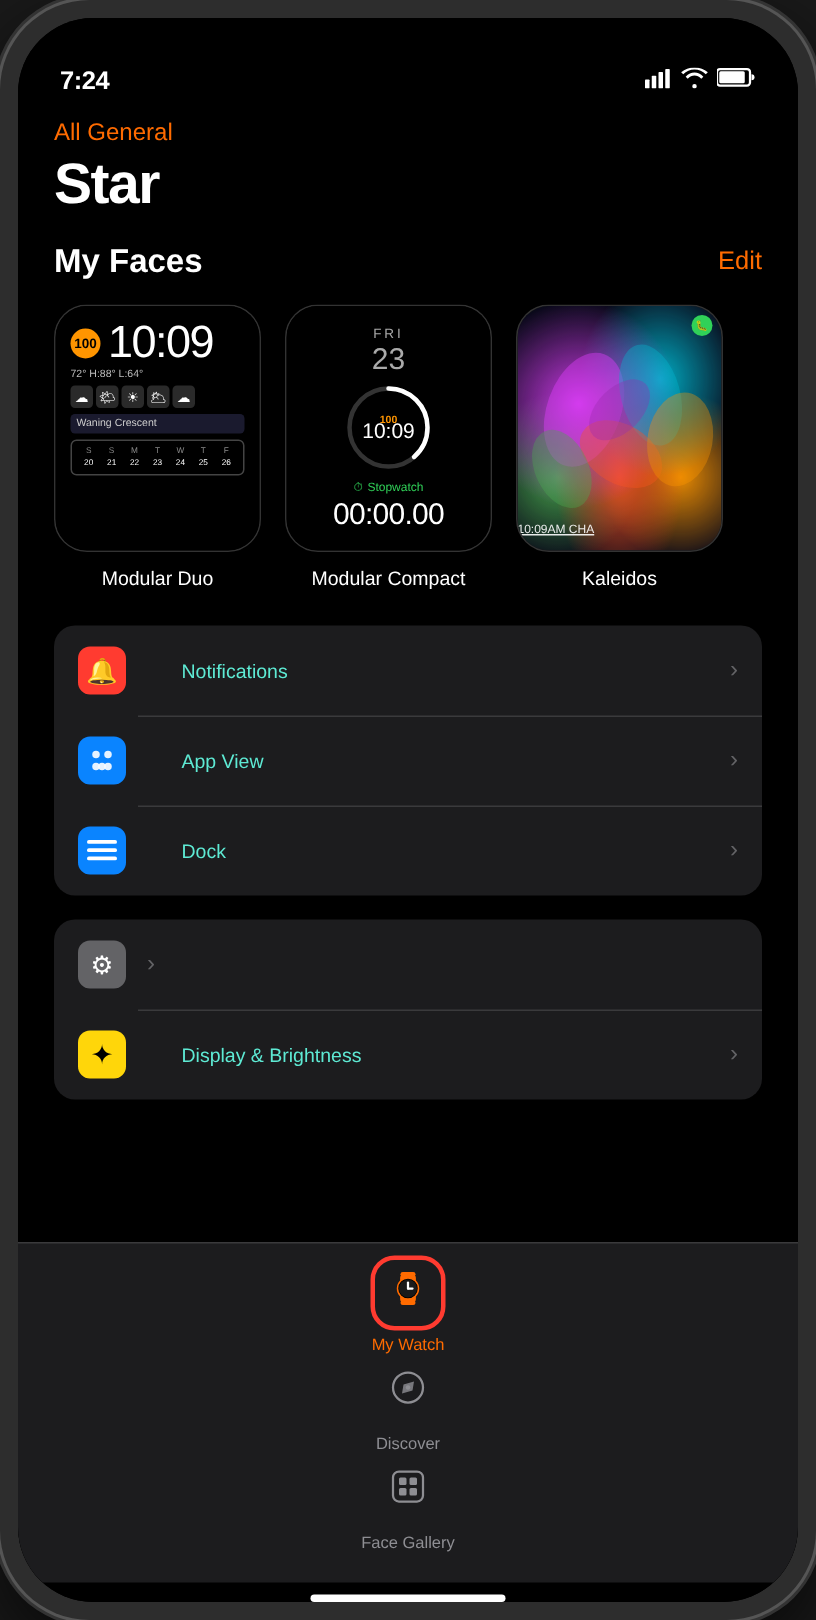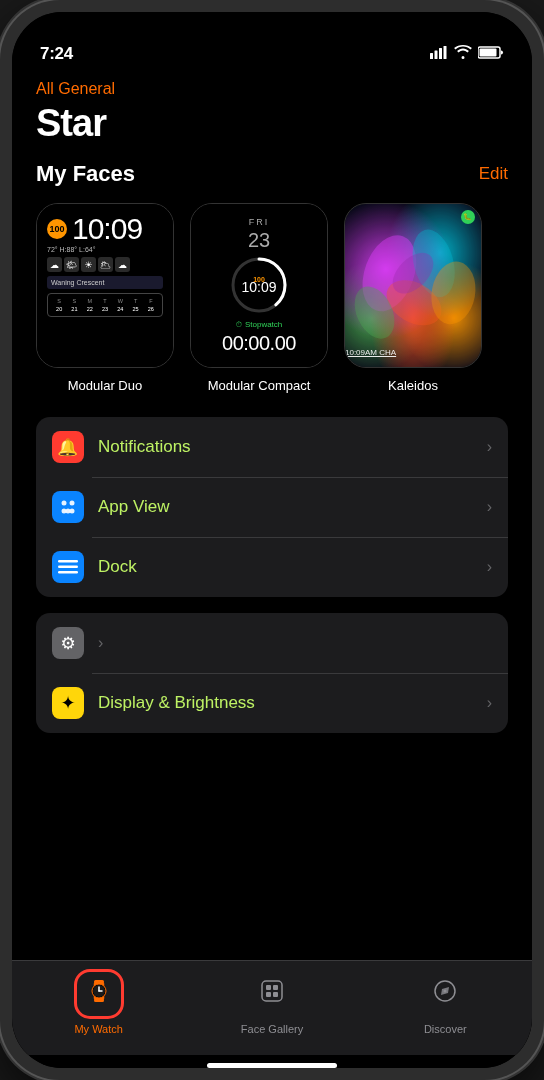--- a/index.html
+++ b/index.html
@@ -270,39 +270,41 @@
     }
 
     .icon-red { background: #ff3b30; }
     .icon-blue { background: #0a84ff; }
     .icon-blue2 { background: #0a84ff; }
     .icon-gray { background: #636366; }
     .icon-yellow { background: #ffd60a; }
 
     .menu-label {
       flex: 1;
-      font-size: 17px;
-      color: #bef264;
+      font-size: 13px;
+      color: #5eead4;
       font-weight: 400;
+      margin-left: 23px;
     }
 
     .menu-chevron {
       color: #636366;
       font-size: 16px;
       font-weight: 300;
     }
 
     
     .tab-bar {
       display: flex;
       align-items: center;
       background: #1c1c1e;
       border-top: 0.5px solid #3a3a3c;
       padding: 8px 0 20px;
       flex-shrink: 0;
+      flex-direction: column;
     }
 
     .tab-item {
       flex: 1;
       display: flex;
       flex-direction: column;
       align-items: center;
       gap: 4px;
       cursor: pointer;
     }
@@ -554,43 +556,43 @@
               </svg>
             </span>
           </div>
           <span class="tab-label active">My Watch</span>
         </div>
 
         <div class="tab-item">
           <div class="tab-icon-wrap">
             <span class="tab-icon-svg">
               <svg width="28" height="28" viewBox="0 0 28 28" fill="none">
+                <circle cx="14" cy="14" r="10" fill="none" stroke="#8e8e93" stroke-width="1.5"></circle>
+                <polygon points="18,10 11,12 10,18 17,16" fill="#8e8e93" opacity="0.8"></polygon>
+                <circle cx="14" cy="14" r="1.5" fill="#8e8e93"></circle>
+              </svg>
+            </span>
+          </div>
+          <span class="tab-label">Discover</span>
+        </div>
+
+        <div class="tab-item">
+          <div class="tab-icon-wrap">
+            <span class="tab-icon-svg">
+              <svg width="28" height="28" viewBox="0 0 28 28" fill="none">
                 <rect x="4" y="4" width="20" height="20" rx="4" fill="none" stroke="#8e8e93" stroke-width="1.5"></rect>
                 <rect x="8" y="8" width="5" height="5" rx="1" fill="#8e8e93"></rect>
                 <rect x="15" y="8" width="5" height="5" rx="1" fill="#8e8e93"></rect>
                 <rect x="8" y="15" width="5" height="5" rx="1" fill="#8e8e93"></rect>
                 <rect x="15" y="15" width="5" height="5" rx="1" fill="#8e8e93"></rect>
               </svg>
             </span>
           </div>
           <span class="tab-label">Face Gallery</span>
         </div>
 
-        <div class="tab-item">
-          <div class="tab-icon-wrap">
-            <span class="tab-icon-svg">
-              <svg width="28" height="28" viewBox="0 0 28 28" fill="none">
-                <circle cx="14" cy="14" r="10" fill="none" stroke="#8e8e93" stroke-width="1.5"></circle>
-                <polygon points="18,10 11,12 10,18 17,16" fill="#8e8e93" opacity="0.8"></polygon>
-                <circle cx="14" cy="14" r="1.5" fill="#8e8e93"></circle>
-              </svg>
-            </span>
-          </div>
-          <span class="tab-label">Discover</span>
-        </div>
-
       </div>
 
       <div class="home-indicator"></div>
 
     </div>
   </div>
 </div>
 
 </body></html>

